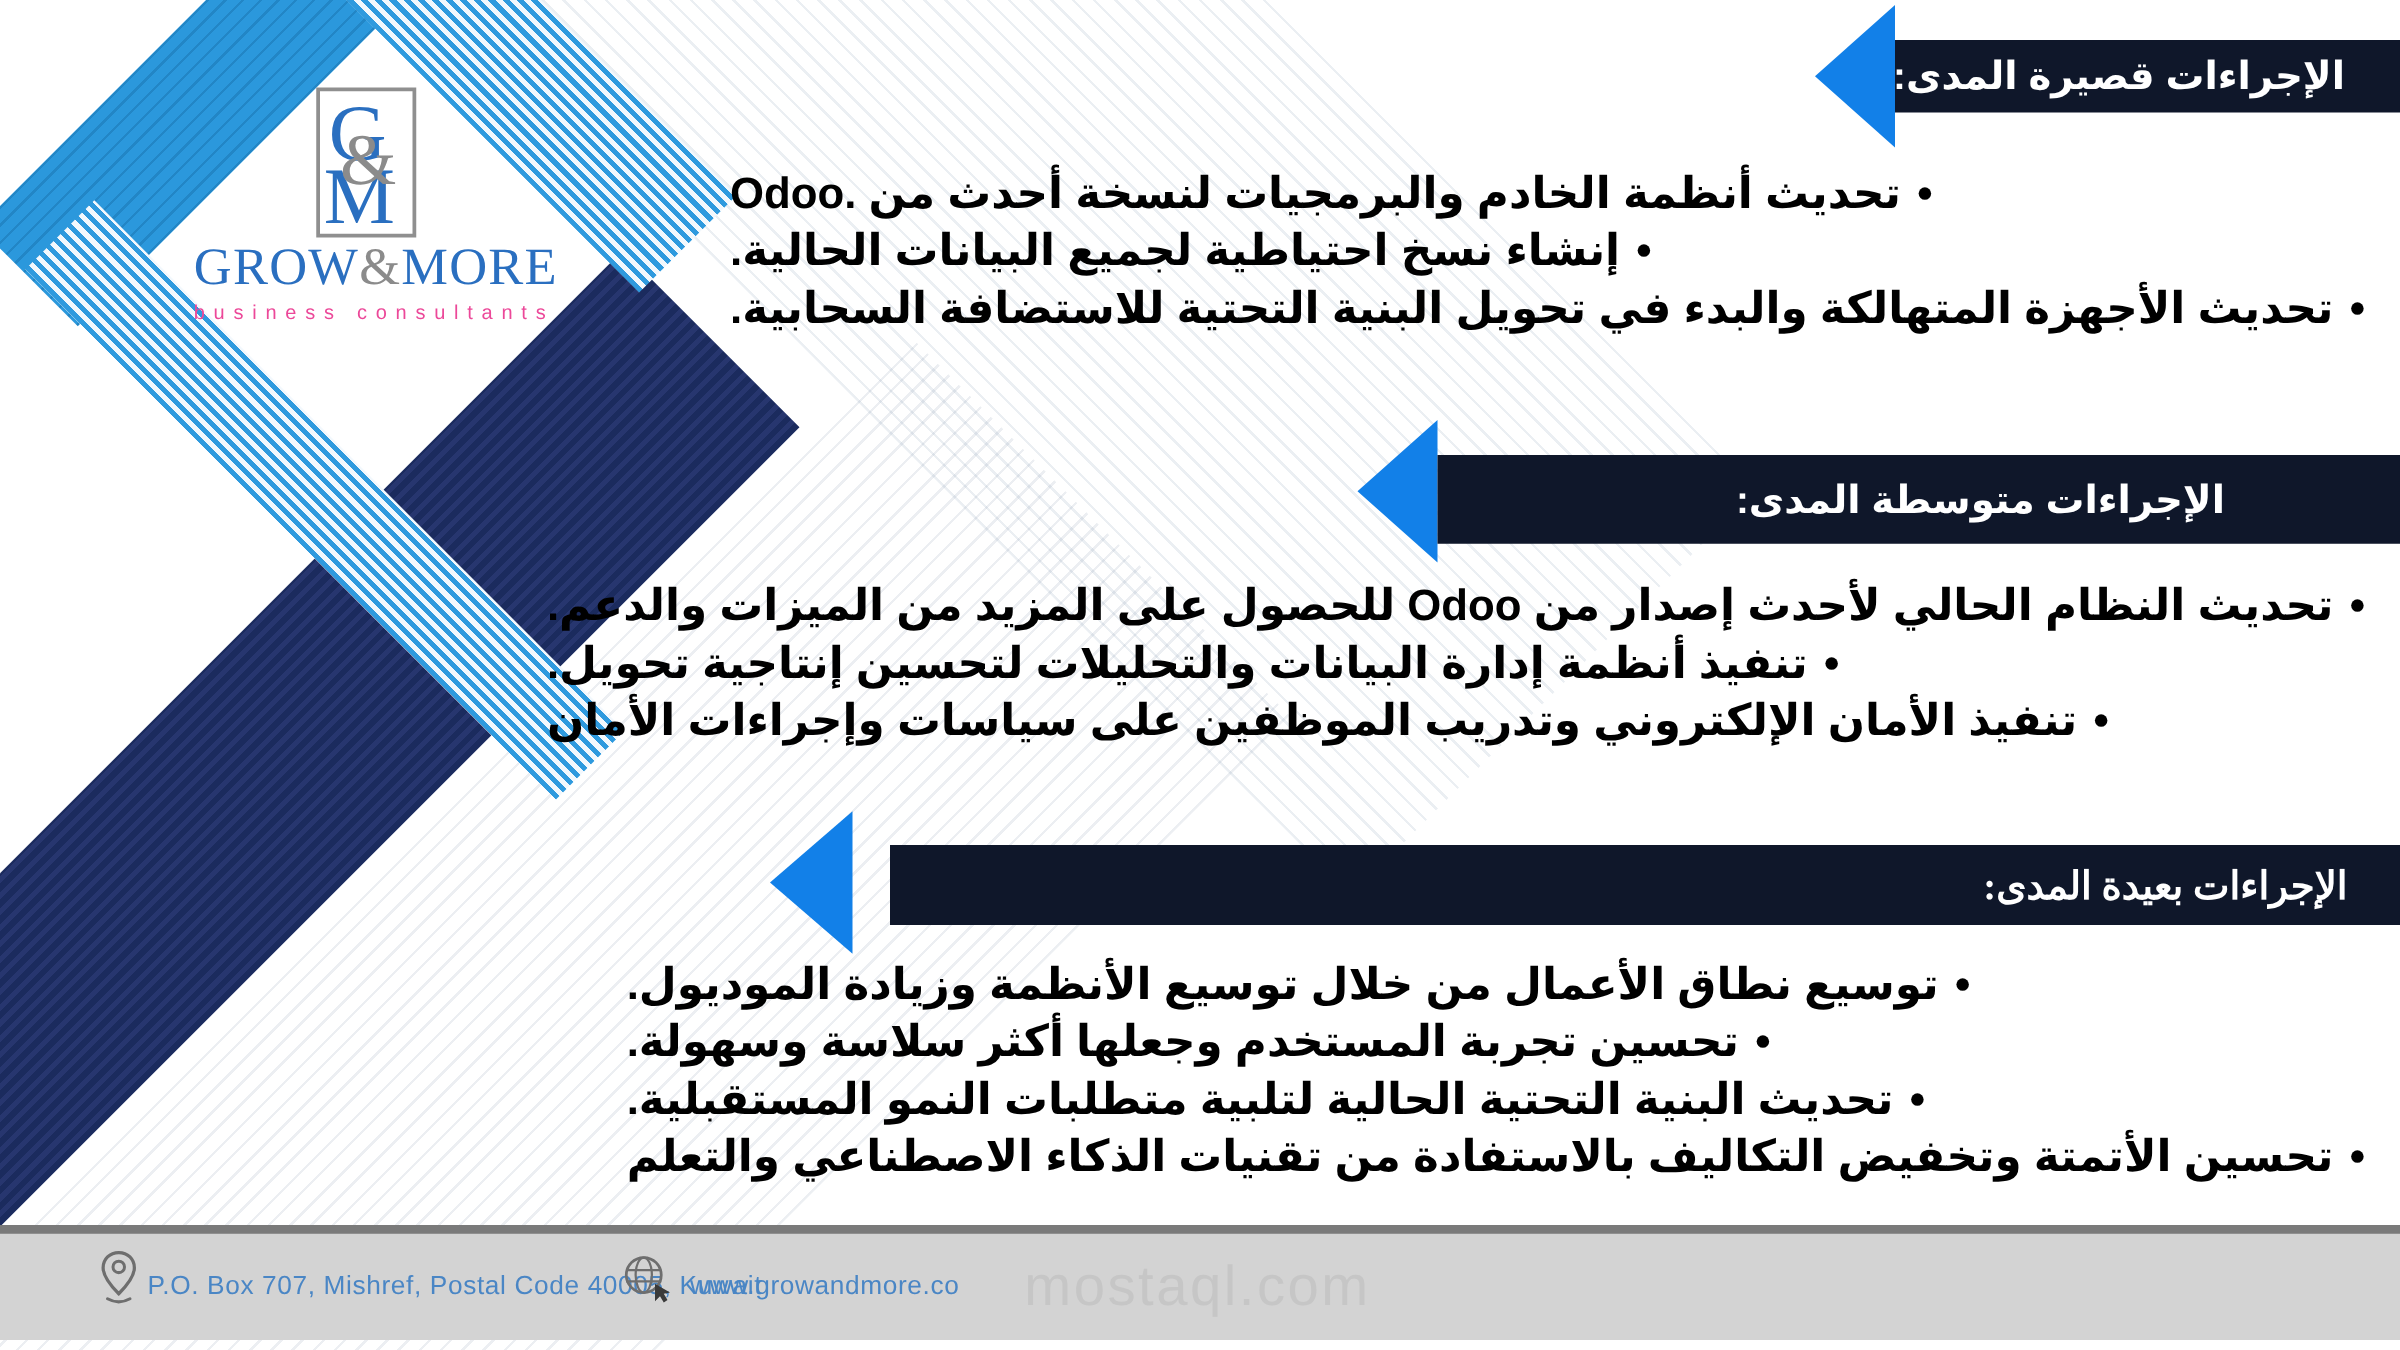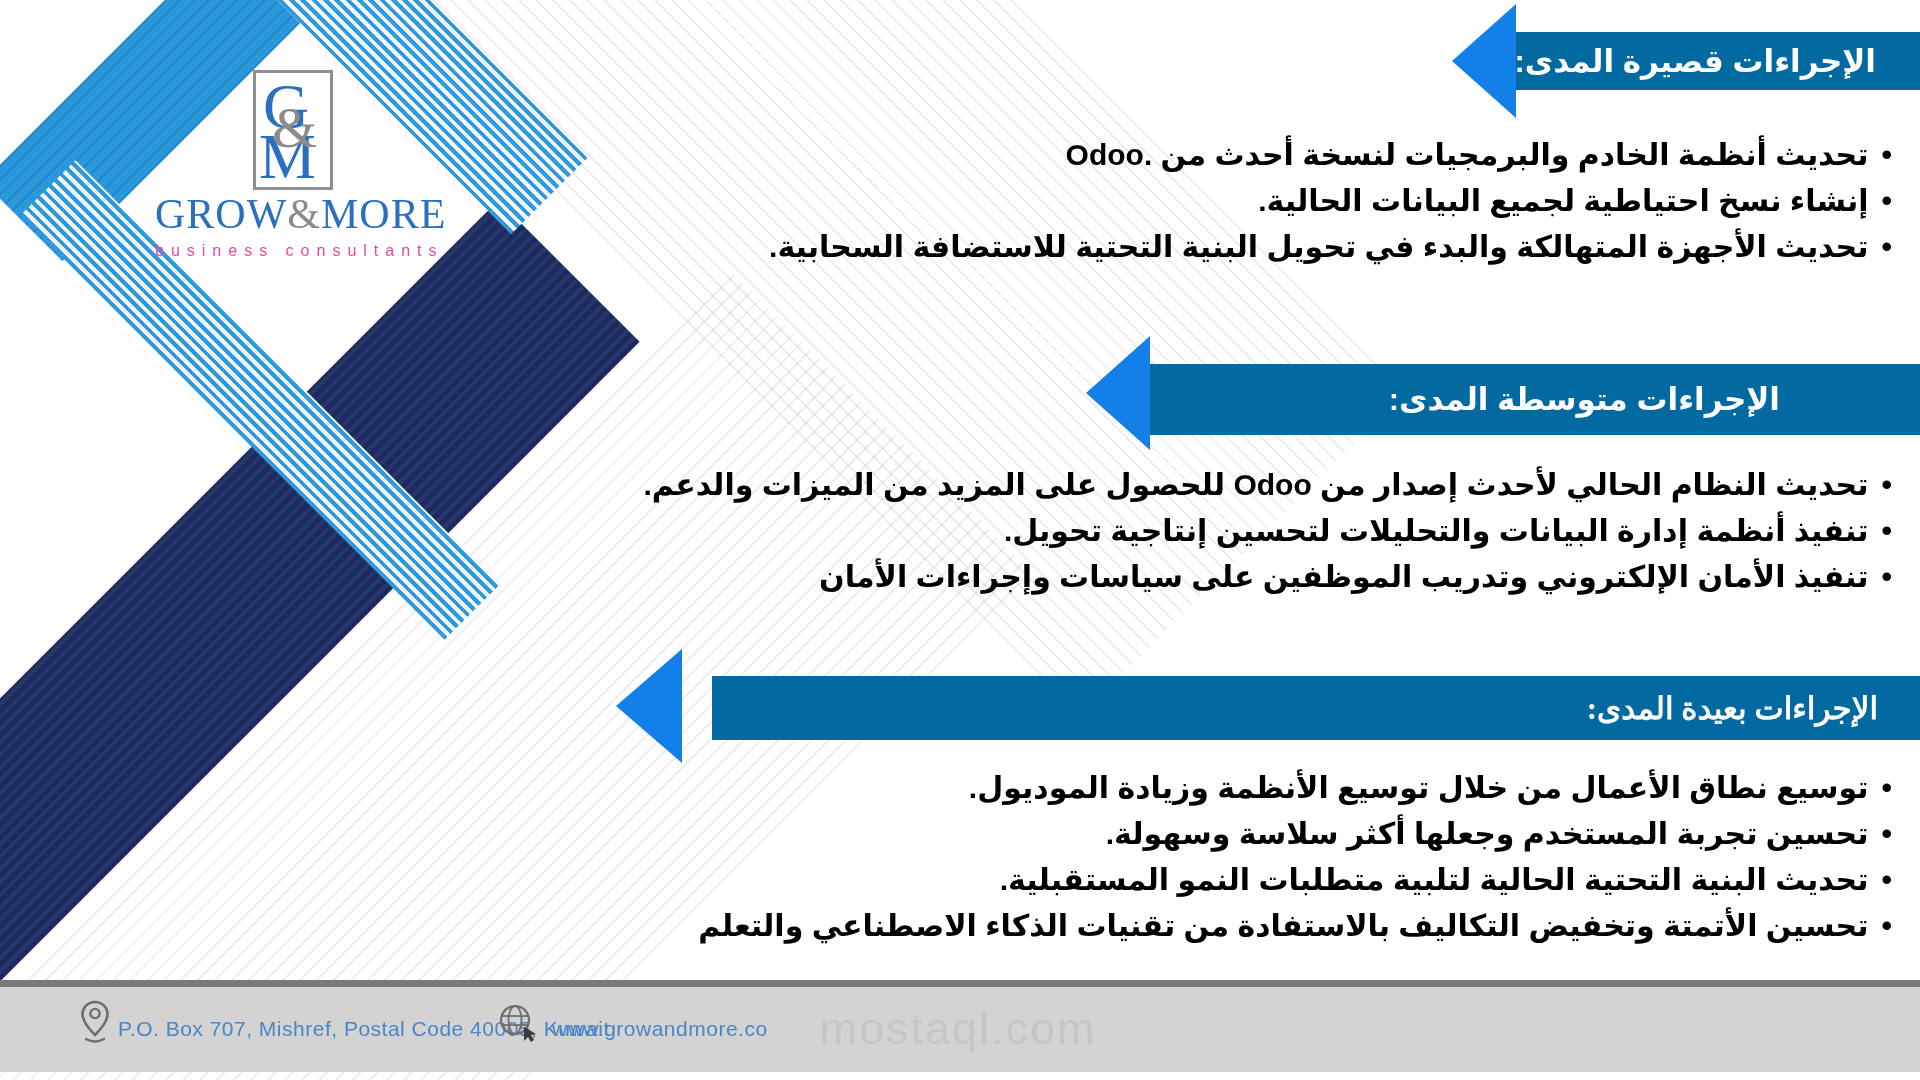--- a/index.html
+++ b/index.html
@@ -50,39 +50,39 @@
   }
   .logo-name{font-size:42px;color:#2a6fc0;letter-spacing:1px;white-space:nowrap;}
   .logo-name .amp2{color:#8b8b8b;}
   .logo-tagline{
     margin-top:4px;font-family:"Liberation Sans","DejaVu Sans",sans-serif;
     font-size:16px;color:#ec4899;letter-spacing:7px;white-space:nowrap;
   }
   
   .arrow{position:absolute;z-index:5;}
   .arrow .body{
-    position:absolute;background:#0369a1;display:flex;align-items:center;justify-content:flex-end;
+    position:absolute;background:#0f172a;display:flex;align-items:center;justify-content:flex-end;
   }
   .arrow .head{position:absolute;width:0;height:0;border-style:solid;border-color:transparent #1280e8 transparent transparent;}
   .arrow .label{
     direction:rtl;color:#ffffff;font-weight:bold;font-size:31px;white-space:nowrap;
   }
   #arrow1 .body{left:1516px;top:32px;width:404px;height:58px;}
   #arrow1 .head{left:1452px;top:4px;border-width:57px 64px 57px 0;}
   #arrow1 .label{padding-left:10px;padding-right:44px;}
   #arrow2 .body{left:1150px;top:364px;width:770px;height:71px;}
   #arrow2 .head{left:1086px;top:336px;border-width:57px 64px 57px 0;}
   #arrow2 .label{padding-right:140px;}
   #arrow3 .body{left:712px;top:676px;width:1238px;height:64px;font-family:Liberation Serif, serif;}
   #arrow3 .head{left:616px;top:649px;border-width:57px 66px 57px 0;}
   #arrow3 .label{padding-right:72px;}
   
   .bullets{
-    position:absolute;right:28px;margin:0;padding:0;list-style:none;direction:rtl;text-align:right;
-    font-weight:bold;font-size:30px;line-height:46px;color:#000000;z-index:5;
+    position:absolute;right:28px;margin:0;padding:0;list-style:none;direction:rtl;text-align:left;
+    font-weight:bold;font-size:35px;line-height:46px;color:#000000;z-index:5;
   }
   .bullets li{white-space:nowrap;}
   .bullets li::before{content:"•";margin-inline-end:13px;}
   #list1{top:132px;}
   #list2{top:462px;}
   #list3{top:765px;}
   
   .footer{
     position:absolute;left:0;right:0;top:980px;height:85px;background:#d3d3d3;
     border-top:7px solid #7a7a7a;z-index:4;

